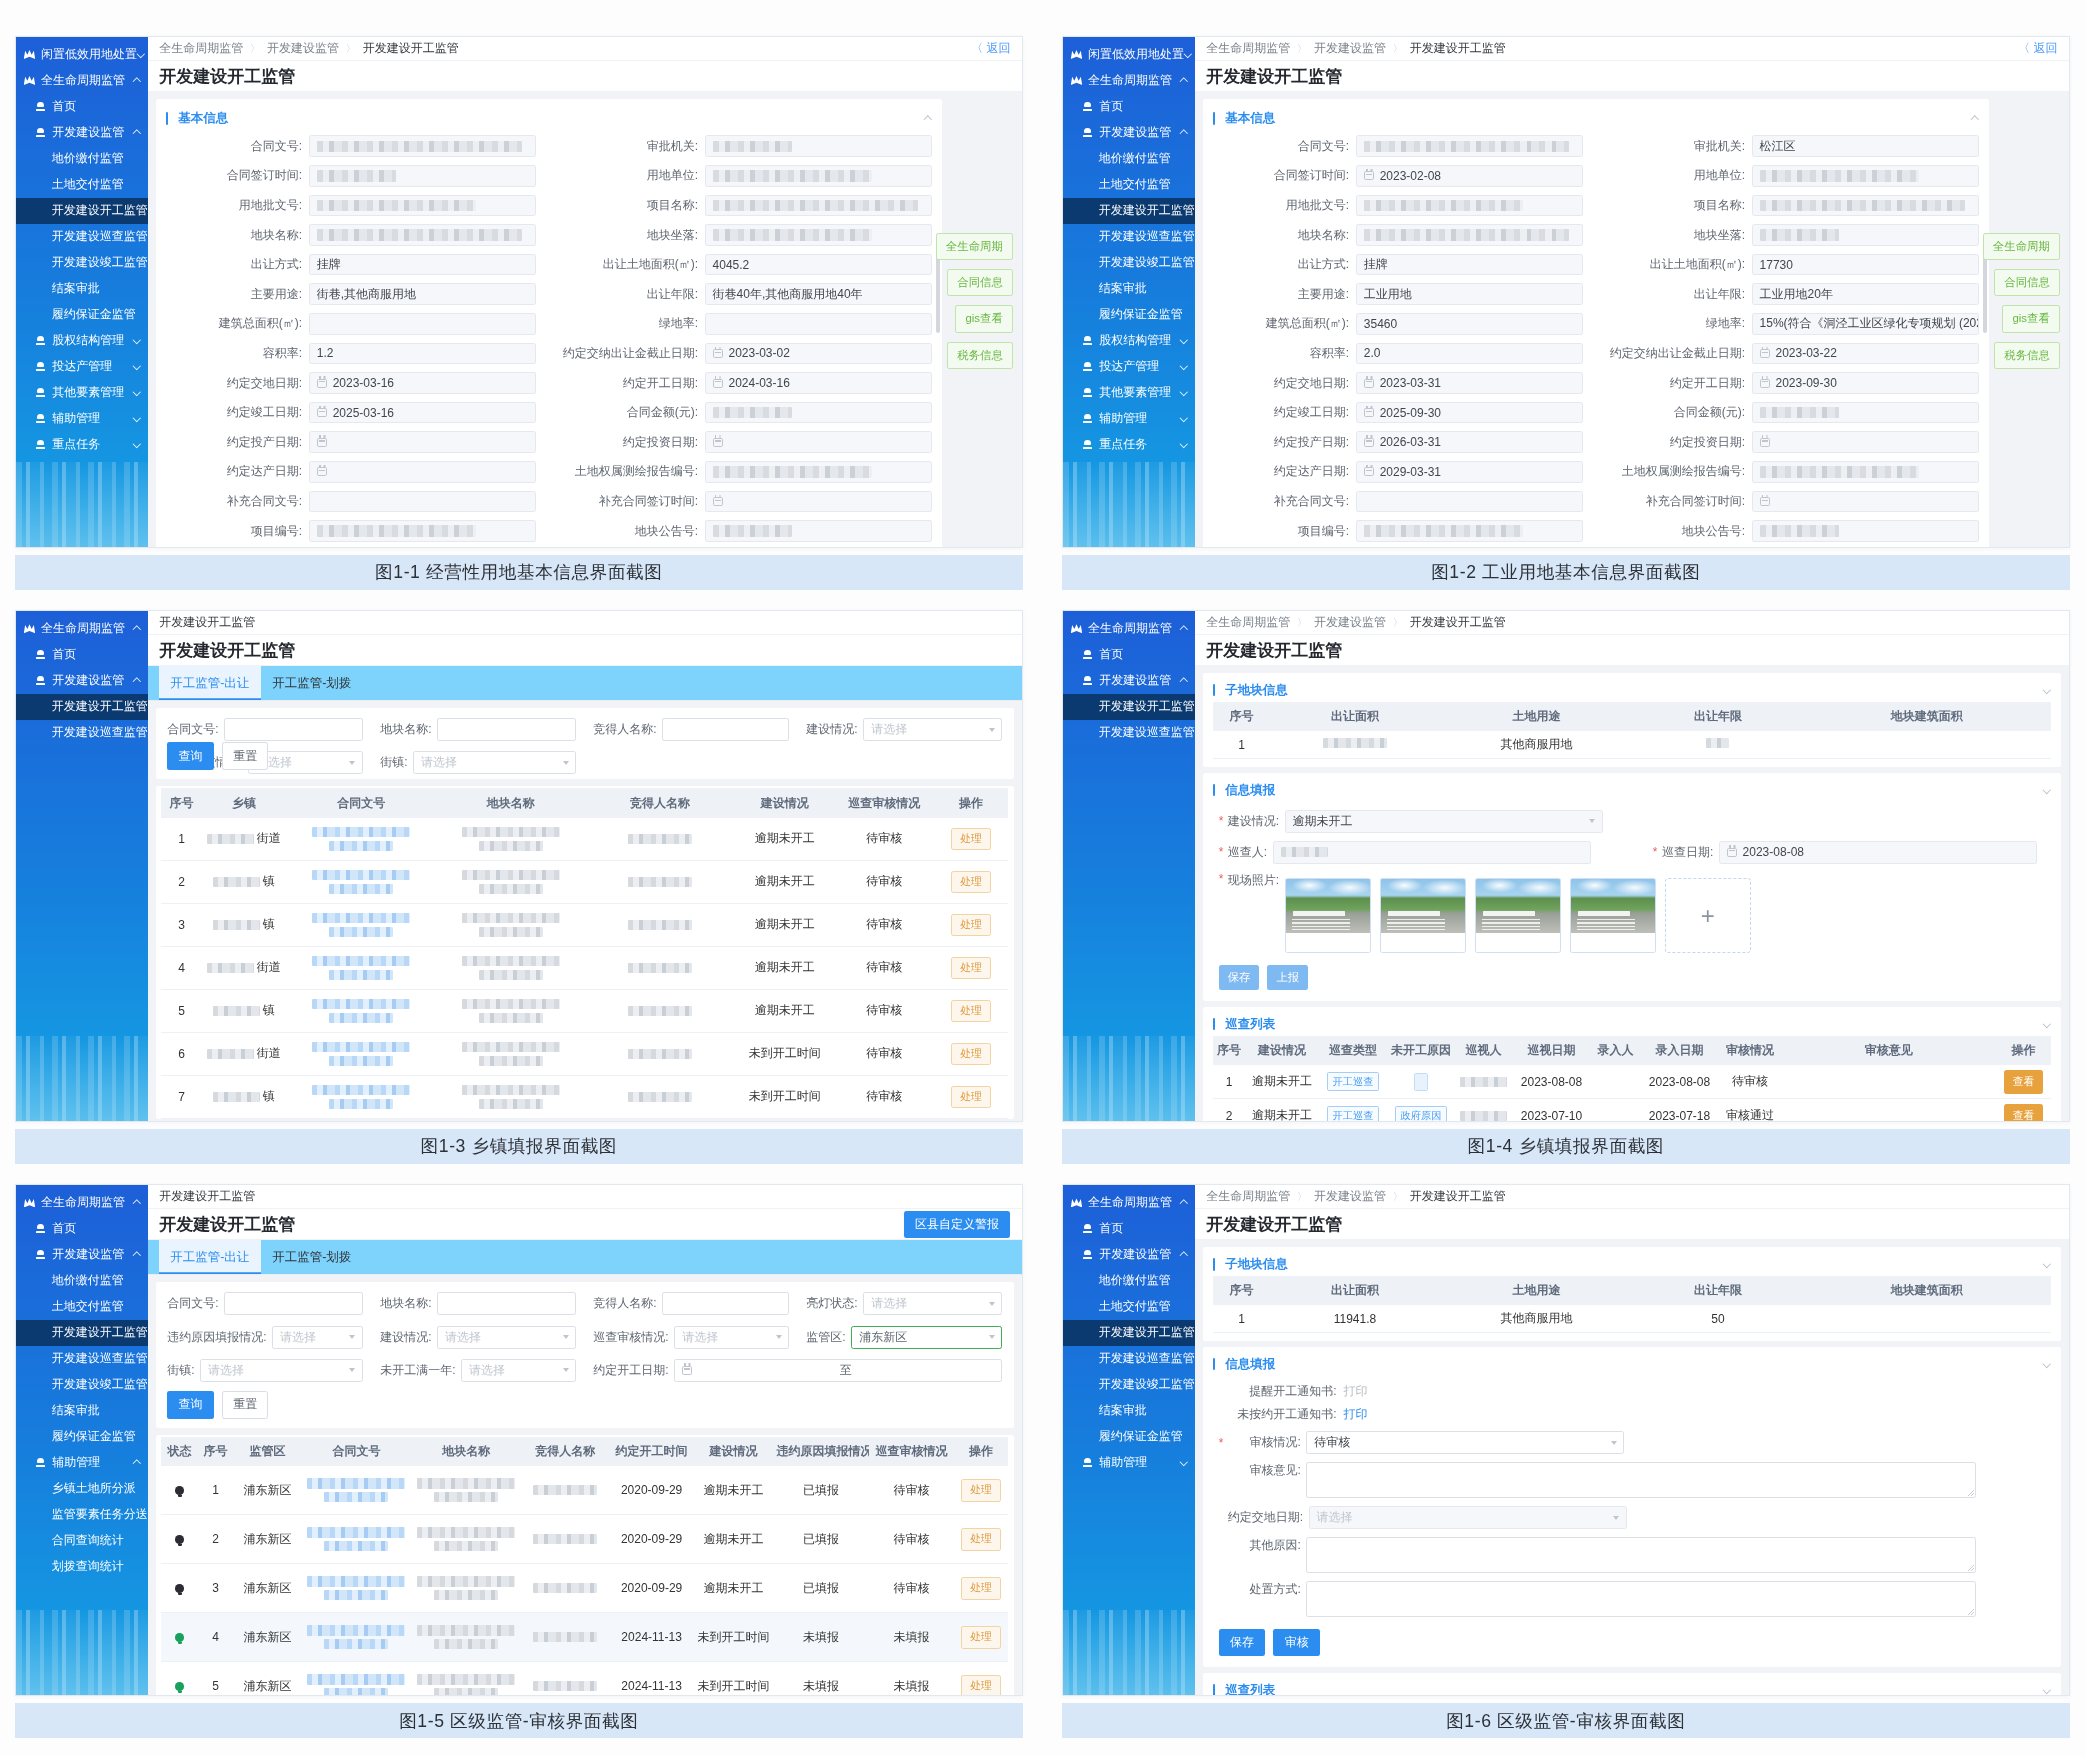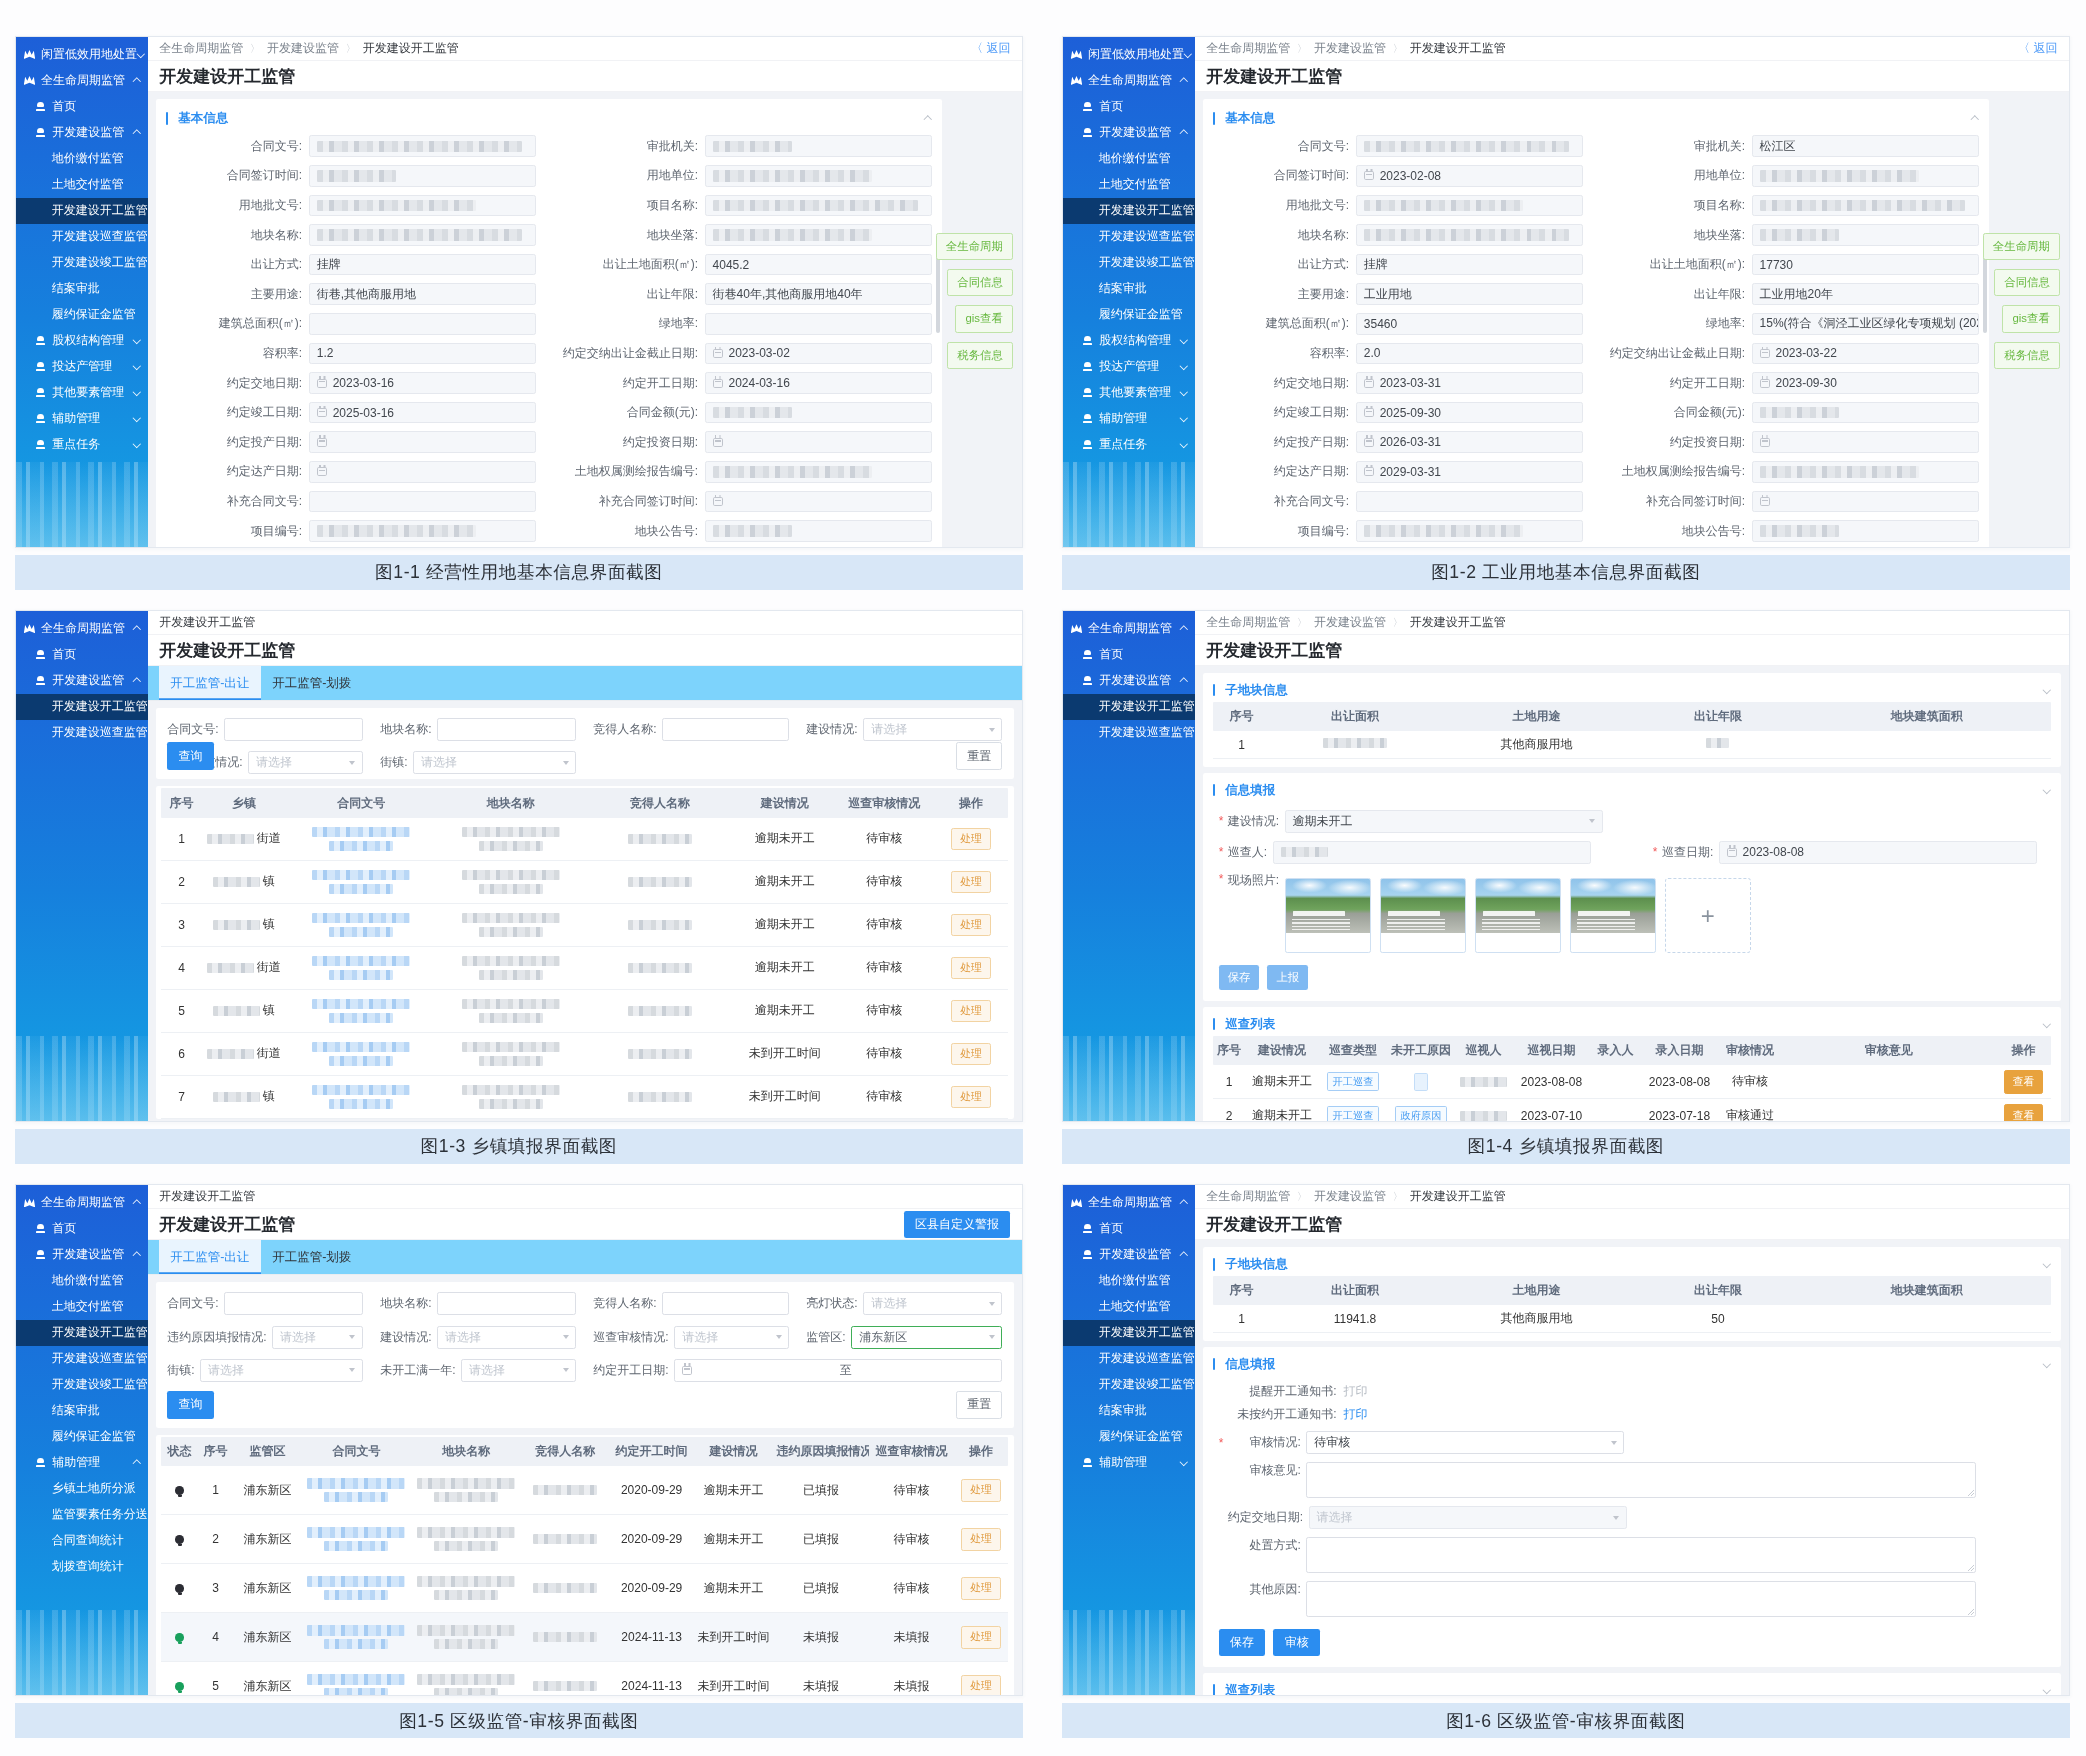--- a/index.html
+++ b/index.html
@@ -71,21 +71,21 @@
   .fctl{flex:1;height:23px;border:0.6px solid #dcdfe6;border-radius:2.3px;background:#fff;display:flex;align-items:center;padding:0 6.8px;gap:4.5px;font-size:12px;min-width:0;cursor:text}
   .fctl .ph{color:#c0c6cf;white-space:nowrap;overflow:hidden}
   .fctl .ph:empty{display:none}
   .fctl.picked .ph{color:#5f6670}
   .fctl.green{border-color:#3fae57}
   .dn{display:none;width:0;height:0;border-left:3.4px solid transparent;border-right:3.4px solid transparent;border-top:4px solid #c0c4cc;margin-left:auto;flex-shrink:0}
   .fctl.select .dn{display:block}
   .fctl.range .cal{display:inline-block}
   .zhi{color:#5f6670}.zhi:empty{display:none}
   .fctl.range .zhi{margin:0 auto}
-  .fbtns{display:flex;justify-content:space-between;gap:8px;margin-top:9px}
+  .fbtns{display:flex;justify-content:flex-start;gap:8px;margin-top:9px}
   .liftbtns .fbtns{margin-top:-32px}
   .tcard{background:#fff;border-radius:2.3px;margin-top:6.8px;padding:2.3px 5.7px 0}
   .thead,.trow{display:grid;align-items:center}
   .thead{height:29.5px;background:#eef1f6;color:#5f6b7d;font-size:12px;font-weight:600;border-radius:1.1px}
   .th{text-align:center;padding:0 3.4px;white-space:nowrap;overflow:hidden}
   .trow{border-bottom:0.6px solid #edf0f4;font-size:12px;color:#333}
   .trow.hl{background:#f4f7fb}
   .td{padding:4.5px 3.4px;display:flex;flex-direction:column;align-items:center;justify-content:center;gap:3.4px;min-width:0;text-align:center}
   .g-p3{grid-template-columns:40px 85px 3fr 3fr 3fr 2fr 2fr 74px}
   .g-p3.trow{min-height:43px}
@@ -1954,26 +1954,26 @@
             <div class="irow">
               <span class="star">*</span>
               <label class="ilbl w150">约定交地日期</label>
               <div class="ibox">
                   <span class="ph" style="color:#c0c6cf">请选择</span>
                   <span class="dn"></span>
                 </div>
             </div>
             <div class="irow top">
               <span class="star">*</span>
-              <label class="ilbl w150">处置方式</label>
+              <label class="ilbl w150">其他原因</label>
               <div class="ta"></div>
             </div>
             <div class="irow top">
               <span class="star">*</span>
-              <label class="ilbl w150">其他原因</label>
+              <label class="ilbl w150">处置方式</label>
               <div class="ta"></div>
             </div>
             <div class="acts">
               <button class="btn-blue">保存</button>
               <button class="btn-blue">审核</button>
             </div>
           </div>
           <div class="card sec">
             <div class="sech">
                 <span class="secbar"></span>

